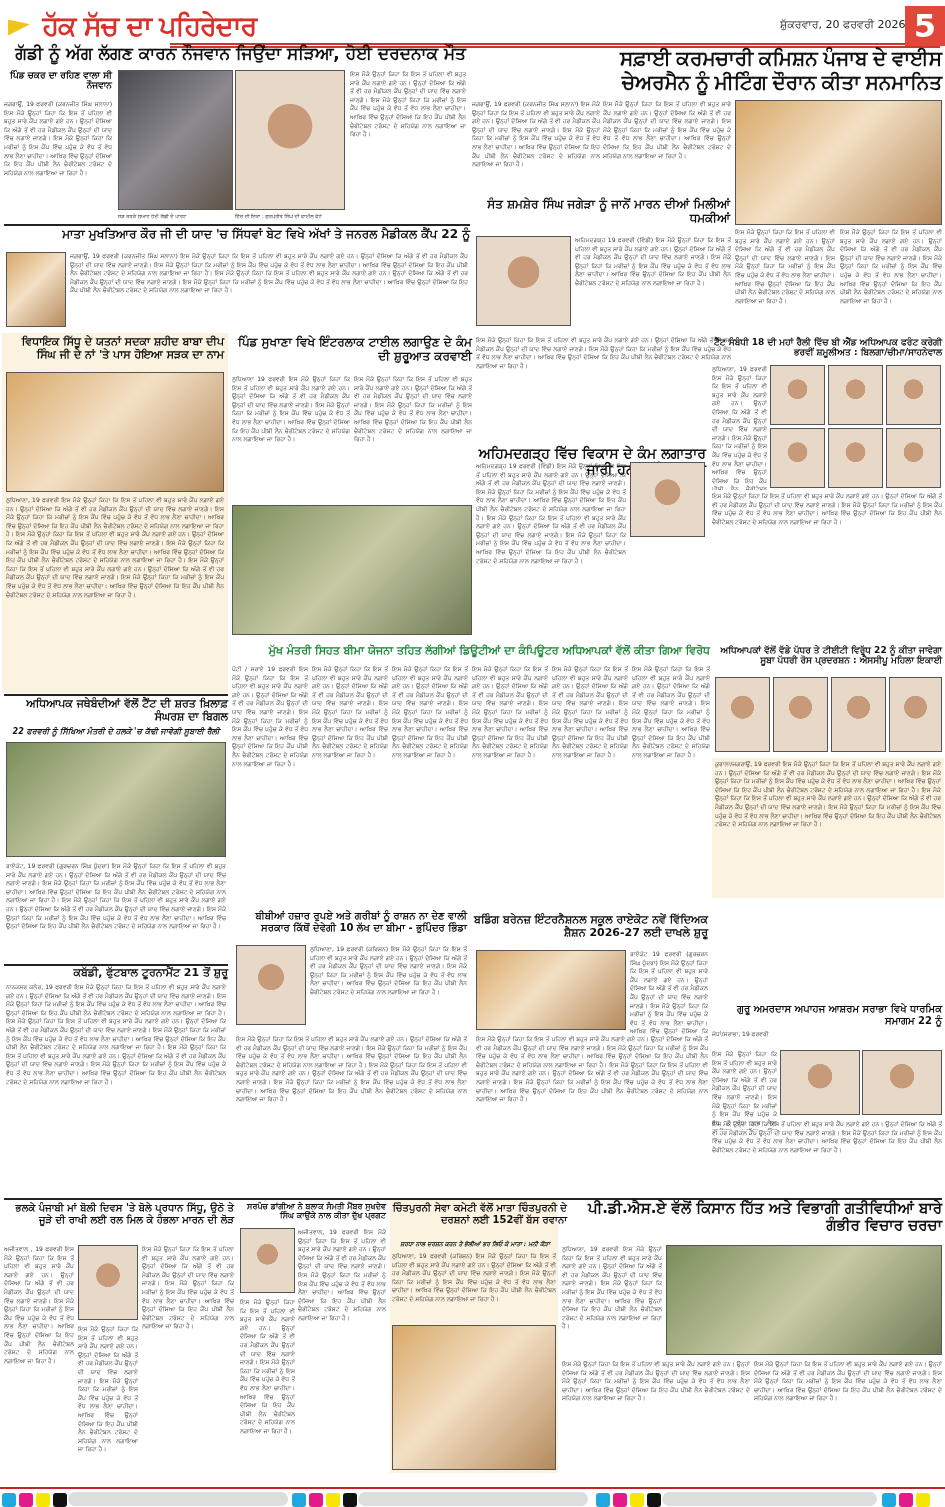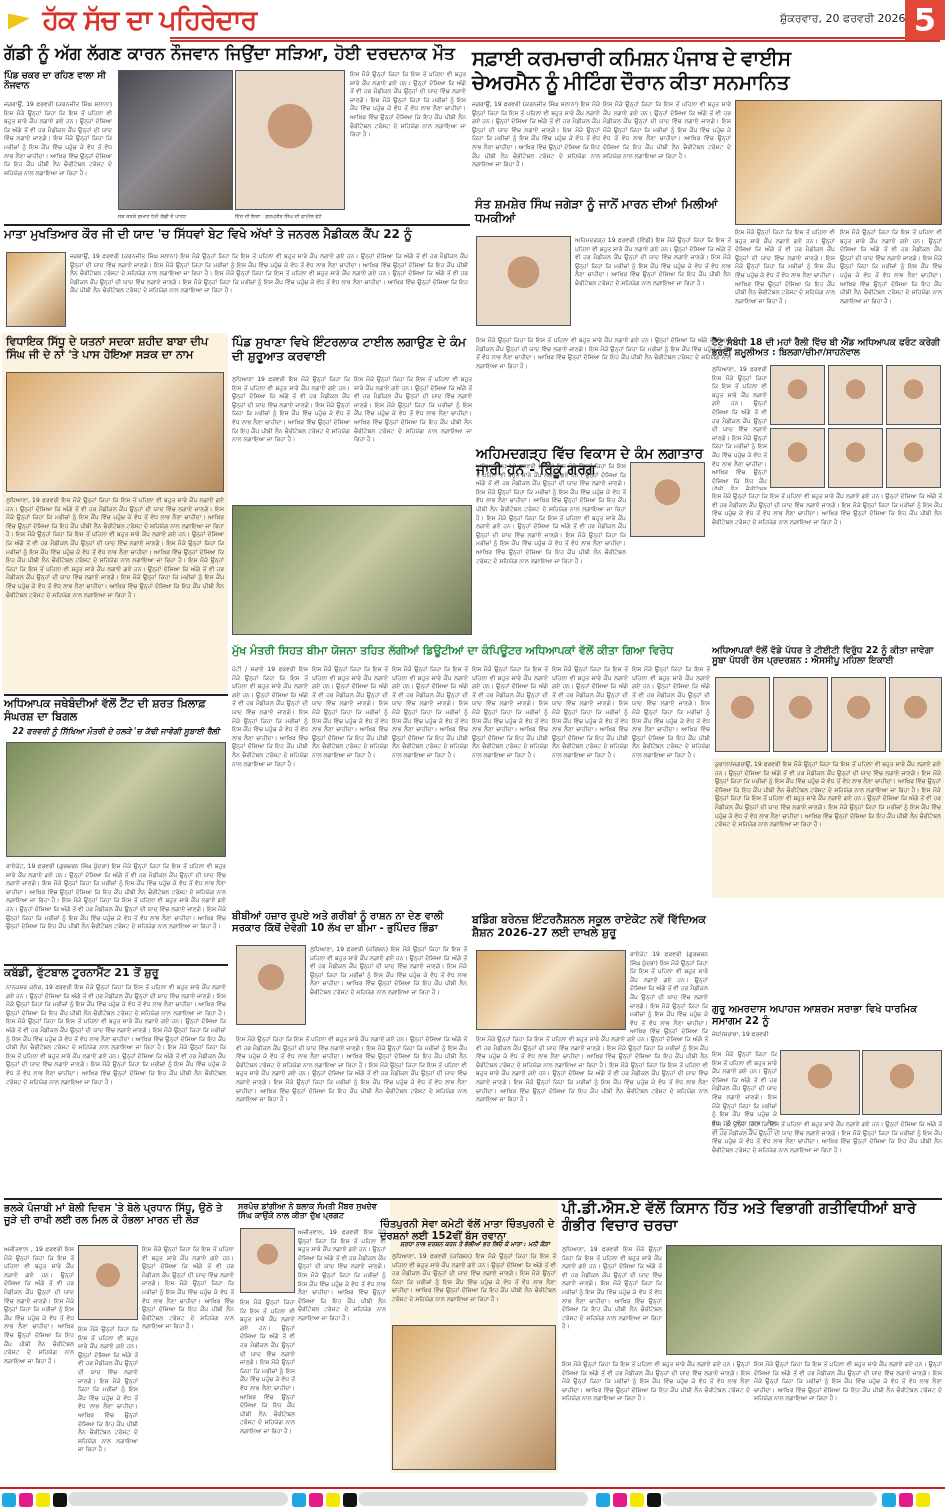--- a/index.html
+++ b/index.html
@@ -1,25 +1,25 @@
 <!DOCTYPE html>
 <html><head>
 <meta charset="utf-8">
 <style>
 *{box-sizing:border-box;margin:0;padding:0}
 body{width:945px;height:1507px;background:#fff;font-family:"DejaVu Sans",sans-serif;position:relative;overflow:hidden;color:#111}
 .abs{position:absolute}
-.masthead{left:0;top:0;width:945px;height:42px}
+.masthead{left:0;top:6px;width:945px;height:42px}
 .logo{left:4px;top:4px;font-family:"DejaVu Sans",sans-serif;font-weight:bold;font-size:27px;color:#d9322a;letter-spacing:-1px;white-space:nowrap}
 .logo .flag{display:inline-block;width:22px;height:16px;background:#f0c419;margin:0 4px;vertical-align:middle;clip-path:polygon(0 0,100% 30%,0 100%)}
 .rule{left:170px;top:37px;width:770px;height:5px;border-top:2px solid #c83a2e;border-bottom:2px solid #c83a2e}
 .date{left:780px;top:12px;font-size:11px;color:#222}
 .pageno{left:905px;top:0;width:40px;height:40px;background:#e2483a;color:#fff;font-weight:bold;font-size:32px;text-align:center;line-height:40px}
-.hl{font-weight:bold;color:#111;line-height:1.15;text-align:left}
-.hl-black{font-family:Liberation Serif, serif;font-weight:900}
+.hl{font-weight:bold;color:#111;line-height:1.15;text-align:right}
+.hl-black{font-family:Liberation Sans, sans-serif;font-weight:900}
 .body-text{font-size:6px;line-height:8.6px;color:#333;text-align:justify;overflow:hidden}
 .photo{background:linear-gradient(135deg,#8a7f73,#c9b9a0 40%,#6b6d5d 70%,#a99c86);border:1px solid #555}
 .photo.dark{background:linear-gradient(135deg,#4a4a52,#8d8a90 50%,#5d5246)}
 .photo.warm{background:linear-gradient(135deg,#d9a86a,#f3e0c4 45%,#b58a5d)}
 .photo.green{background:linear-gradient(135deg,#7a8e5a,#c7c9a4 50%,#6e7b55)}
 .photo.portrait{background:radial-gradient(circle at 50% 40%,#c79a79 0 22%,#e7d8c8 23% 100%)}
 .hrule{height:2px;background:#222}
 .box-beige{background:#fbf2e0}
 .reg{width:14px;height:14px;border-radius:3px;display:inline-block;margin-right:3px}
 .bar{height:14px;border-radius:7px;background:#ddd;display:inline-block}
@@ -142,21 +142,21 @@
 <div class="abs photo portrait" style="left:78px;top:1245px;width:60px;height:75px;"></div>
 <div class="abs body-text" style="left:142px;top:1245px;width:92px;height:230px;">ਇਸ ਮੌਕੇ ਉਨ੍ਹਾਂ ਕਿਹਾ ਕਿ ਇਸ ਤੋਂ ਪਹਿਲਾ ਵੀ ਬਹੁਤ ਸਾਰੇ ਕੈਂਪ ਲਗਾਏ ਗਏ ਹਨ। ਉਨ੍ਹਾਂ ਦੱਸਿਆ ਕਿ ਅੱਗੇ ਤੋਂ ਵੀ ਹਰ ਮੈਡੀਕਲ ਕੈਂਪ ਉਨ੍ਹਾਂ ਦੀ ਯਾਦ ਵਿੱਚ ਲਗਾਏ ਜਾਣਗੇ। ਇਸ ਮੌਕੇ ਉਨ੍ਹਾਂ ਕਿਹਾ ਕਿ ਮਰੀਜ਼ਾਂ ਨੂੰ ਇਸ ਕੈਂਪ ਵਿੱਚ ਪਹੁੰਚ ਕੇ ਵੱਧ ਤੋਂ ਵੱਧ ਲਾਭ ਲੈਣਾ ਚਾਹੀਦਾ। ਆਖਿਰ ਵਿੱਚ ਉਨ੍ਹਾਂ ਦੱਸਿਆ ਕਿ ਇਹ ਕੈਂਪ ਪੀਬੀ ਲੈਨ ਚੈਰੀਟੇਬਲ ਟਰੱਸਟ ਦੇ ਸਹਿਯੋਗ ਨਾਲ ਲਗਾਇਆ ਜਾ ਰਿਹਾ ਹੈ।</div>
 <div class="abs body-text" style="left:78px;top:1325px;width:60px;height:150px;">ਇਸ ਮੌਕੇ ਉਨ੍ਹਾਂ ਕਿਹਾ ਕਿ ਇਸ ਤੋਂ ਪਹਿਲਾ ਵੀ ਬਹੁਤ ਸਾਰੇ ਕੈਂਪ ਲਗਾਏ ਗਏ ਹਨ। ਉਨ੍ਹਾਂ ਦੱਸਿਆ ਕਿ ਅੱਗੇ ਤੋਂ ਵੀ ਹਰ ਮੈਡੀਕਲ ਕੈਂਪ ਉਨ੍ਹਾਂ ਦੀ ਯਾਦ ਵਿੱਚ ਲਗਾਏ ਜਾਣਗੇ। ਇਸ ਮੌਕੇ ਉਨ੍ਹਾਂ ਕਿਹਾ ਕਿ ਮਰੀਜ਼ਾਂ ਨੂੰ ਇਸ ਕੈਂਪ ਵਿੱਚ ਪਹੁੰਚ ਕੇ ਵੱਧ ਤੋਂ ਵੱਧ ਲਾਭ ਲੈਣਾ ਚਾਹੀਦਾ। ਆਖਿਰ ਵਿੱਚ ਉਨ੍ਹਾਂ ਦੱਸਿਆ ਕਿ ਇਹ ਕੈਂਪ ਪੀਬੀ ਲੈਨ ਚੈਰੀਟੇਬਲ ਟਰੱਸਟ ਦੇ ਸਹਿਯੋਗ ਨਾਲ ਲਗਾਇਆ ਜਾ ਰਿਹਾ ਹੈ।</div>
 
 <div class="abs hl" style="left:238px;top:1202px;width:148px;font-size:8px;">ਸਰਪੰਚ ਡਾਂਗੀਆ ਨੇ ਬਲਾਕ ਸੰਮਤੀ ਮੈਂਬਰ ਸੁਖਦੇਵ ਸਿੰਘ ਕਾਉਂਕੇ ਨਾਲ ਕੀਤਾ ਦੁੱਖ ਪ੍ਰਗਟ</div>
 <div class="abs photo portrait" style="left:240px;top:1228px;width:55px;height:65px;"></div>
 <div class="abs body-text" style="left:298px;top:1228px;width:88px;height:245px;"><span>ਅਜੀਤਵਾਲ, 19 ਫਰਵਰੀ</span> <span>ਇਸ ਮੌਕੇ ਉਨ੍ਹਾਂ ਕਿਹਾ ਕਿ ਇਸ ਤੋਂ ਪਹਿਲਾ ਵੀ ਬਹੁਤ ਸਾਰੇ ਕੈਂਪ ਲਗਾਏ ਗਏ ਹਨ। ਉਨ੍ਹਾਂ ਦੱਸਿਆ ਕਿ ਅੱਗੇ ਤੋਂ ਵੀ ਹਰ ਮੈਡੀਕਲ ਕੈਂਪ ਉਨ੍ਹਾਂ ਦੀ ਯਾਦ ਵਿੱਚ ਲਗਾਏ ਜਾਣਗੇ। ਇਸ ਮੌਕੇ ਉਨ੍ਹਾਂ ਕਿਹਾ ਕਿ ਮਰੀਜ਼ਾਂ ਨੂੰ ਇਸ ਕੈਂਪ ਵਿੱਚ ਪਹੁੰਚ ਕੇ ਵੱਧ ਤੋਂ ਵੱਧ ਲਾਭ ਲੈਣਾ ਚਾਹੀਦਾ। ਆਖਿਰ ਵਿੱਚ ਉਨ੍ਹਾਂ ਦੱਸਿਆ ਕਿ ਇਹ ਕੈਂਪ ਪੀਬੀ ਲੈਨ ਚੈਰੀਟੇਬਲ ਟਰੱਸਟ ਦੇ ਸਹਿਯੋਗ ਨਾਲ ਲਗਾਇਆ ਜਾ ਰਿਹਾ ਹੈ।</span></div>
 <div class="abs body-text" style="left:240px;top:1298px;width:55px;height:175px;">ਇਸ ਮੌਕੇ ਉਨ੍ਹਾਂ ਕਿਹਾ ਕਿ ਇਸ ਤੋਂ ਪਹਿਲਾ ਵੀ ਬਹੁਤ ਸਾਰੇ ਕੈਂਪ ਲਗਾਏ ਗਏ ਹਨ। ਉਨ੍ਹਾਂ ਦੱਸਿਆ ਕਿ ਅੱਗੇ ਤੋਂ ਵੀ ਹਰ ਮੈਡੀਕਲ ਕੈਂਪ ਉਨ੍ਹਾਂ ਦੀ ਯਾਦ ਵਿੱਚ ਲਗਾਏ ਜਾਣਗੇ। ਇਸ ਮੌਕੇ ਉਨ੍ਹਾਂ ਕਿਹਾ ਕਿ ਮਰੀਜ਼ਾਂ ਨੂੰ ਇਸ ਕੈਂਪ ਵਿੱਚ ਪਹੁੰਚ ਕੇ ਵੱਧ ਤੋਂ ਵੱਧ ਲਾਭ ਲੈਣਾ ਚਾਹੀਦਾ। ਆਖਿਰ ਵਿੱਚ ਉਨ੍ਹਾਂ ਦੱਸਿਆ ਕਿ ਇਹ ਕੈਂਪ ਪੀਬੀ ਲੈਨ ਚੈਰੀਟੇਬਲ ਟਰੱਸਟ ਦੇ ਸਹਿਯੋਗ ਨਾਲ ਲਗਾਇਆ ਜਾ ਰਿਹਾ ਹੈ।</div>
 
 <div class="abs box-beige" style="left:390px;top:1200px;width:168px;height:273px;"></div>
-<div class="abs hl" style="left:380px;top:1202px;width:175px;font-size:10px;margin-top:16px;">ਚਿੰਤਪੁਰਨੀ ਸੇਵਾ ਕਮੇਟੀ ਵੱਲੋਂ ਮਾਤਾ ਚਿੰਤਪੁਰਨੀ ਦੇ ਦਰਸ਼ਨਾਂ ਲਈ 152ਵੀਂ ਬੱਸ ਰਵਾਨਾ</div>
+<div class="abs hl" style="left:392px;top:1202px;width:175px;font-size:10px;">ਚਿੰਤਪੁਰਨੀ ਸੇਵਾ ਕਮੇਟੀ ਵੱਲੋਂ ਮਾਤਾ ਚਿੰਤਪੁਰਨੀ ਦੇ ਦਰਸ਼ਨਾਂ ਲਈ 152ਵੀਂ ਬੱਸ ਰਵਾਨਾ</div>
 <div class="abs sub-hl" style="left:392px;top:1240px;width:166px;font-size:6px;">ਸ਼ਰਧਾ ਨਾਲ ਦਰਸ਼ਨ ਕਰਨ ਤੇ ਭੋਲੀਆਂ ਭਰ ਲਿਓ ਕੇ ਮਾਤਾ : ਮਨੀ ਕੌੜਾ</div>
 <div class="abs body-text" style="left:392px;top:1252px;width:164px;height:70px;"><span>ਲੁਧਿਆਣਾ, 19 ਫਰਵਰੀ (ਕਰਿਸ਼ਨ)</span> <span>ਇਸ ਮੌਕੇ ਉਨ੍ਹਾਂ ਕਿਹਾ ਕਿ ਇਸ ਤੋਂ ਪਹਿਲਾ ਵੀ ਬਹੁਤ ਸਾਰੇ ਕੈਂਪ ਲਗਾਏ ਗਏ ਹਨ। ਉਨ੍ਹਾਂ ਦੱਸਿਆ ਕਿ ਅੱਗੇ ਤੋਂ ਵੀ ਹਰ ਮੈਡੀਕਲ ਕੈਂਪ ਉਨ੍ਹਾਂ ਦੀ ਯਾਦ ਵਿੱਚ ਲਗਾਏ ਜਾਣਗੇ। ਇਸ ਮੌਕੇ ਉਨ੍ਹਾਂ ਕਿਹਾ ਕਿ ਮਰੀਜ਼ਾਂ ਨੂੰ ਇਸ ਕੈਂਪ ਵਿੱਚ ਪਹੁੰਚ ਕੇ ਵੱਧ ਤੋਂ ਵੱਧ ਲਾਭ ਲੈਣਾ ਚਾਹੀਦਾ। ਆਖਿਰ ਵਿੱਚ ਉਨ੍ਹਾਂ ਦੱਸਿਆ ਕਿ ਇਹ ਕੈਂਪ ਪੀਬੀ ਲੈਨ ਚੈਰੀਟੇਬਲ ਟਰੱਸਟ ਦੇ ਸਹਿਯੋਗ ਨਾਲ ਲਗਾਇਆ ਜਾ ਰਿਹਾ ਹੈ।</span></div>
 <div class="abs photo warm" style="left:392px;top:1325px;width:164px;height:145px;"></div>
 
 <div class="abs hl" style="left:562px;top:1200px;width:380px;font-size:15px;">ਪੀ.ਡੀ.ਐਸ.ਏ ਵੱਲੋਂ ਕਿਸਾਨ ਹਿੱਤ ਅਤੇ ਵਿਭਾਗੀ ਗਤੀਵਿਧੀਆਂ ਬਾਰੇ ਗੰਭੀਰ ਵਿਚਾਰ ਚਰਚਾ</div>
 <div class="abs body-text" style="left:562px;top:1245px;width:100px;height:110px;"><span>ਲੁਧਿਆਣਾ, 19 ਫਰਵਰੀ</span> <span>ਇਸ ਮੌਕੇ ਉਨ੍ਹਾਂ ਕਿਹਾ ਕਿ ਇਸ ਤੋਂ ਪਹਿਲਾ ਵੀ ਬਹੁਤ ਸਾਰੇ ਕੈਂਪ ਲਗਾਏ ਗਏ ਹਨ। ਉਨ੍ਹਾਂ ਦੱਸਿਆ ਕਿ ਅੱਗੇ ਤੋਂ ਵੀ ਹਰ ਮੈਡੀਕਲ ਕੈਂਪ ਉਨ੍ਹਾਂ ਦੀ ਯਾਦ ਵਿੱਚ ਲਗਾਏ ਜਾਣਗੇ। ਇਸ ਮੌਕੇ ਉਨ੍ਹਾਂ ਕਿਹਾ ਕਿ ਮਰੀਜ਼ਾਂ ਨੂੰ ਇਸ ਕੈਂਪ ਵਿੱਚ ਪਹੁੰਚ ਕੇ ਵੱਧ ਤੋਂ ਵੱਧ ਲਾਭ ਲੈਣਾ ਚਾਹੀਦਾ। ਆਖਿਰ ਵਿੱਚ ਉਨ੍ਹਾਂ ਦੱਸਿਆ ਕਿ ਇਹ ਕੈਂਪ ਪੀਬੀ ਲੈਨ ਚੈਰੀਟੇਬਲ ਟਰੱਸਟ ਦੇ ਸਹਿਯੋਗ ਨਾਲ ਲਗਾਇਆ ਜਾ ਰਿਹਾ ਹੈ।</span></div>
 <div class="abs photo green" style="left:666px;top:1245px;width:276px;height:110px;"></div>
 <div class="abs body-text" style="left:562px;top:1360px;width:188px;height:113px;">ਇਸ ਮੌਕੇ ਉਨ੍ਹਾਂ ਕਿਹਾ ਕਿ ਇਸ ਤੋਂ ਪਹਿਲਾ ਵੀ ਬਹੁਤ ਸਾਰੇ ਕੈਂਪ ਲਗਾਏ ਗਏ ਹਨ। ਉਨ੍ਹਾਂ ਦੱਸਿਆ ਕਿ ਅੱਗੇ ਤੋਂ ਵੀ ਹਰ ਮੈਡੀਕਲ ਕੈਂਪ ਉਨ੍ਹਾਂ ਦੀ ਯਾਦ ਵਿੱਚ ਲਗਾਏ ਜਾਣਗੇ। ਇਸ ਮੌਕੇ ਉਨ੍ਹਾਂ ਕਿਹਾ ਕਿ ਮਰੀਜ਼ਾਂ ਨੂੰ ਇਸ ਕੈਂਪ ਵਿੱਚ ਪਹੁੰਚ ਕੇ ਵੱਧ ਤੋਂ ਵੱਧ ਲਾਭ ਲੈਣਾ ਚਾਹੀਦਾ। ਆਖਿਰ ਵਿੱਚ ਉਨ੍ਹਾਂ ਦੱਸਿਆ ਕਿ ਇਹ ਕੈਂਪ ਪੀਬੀ ਲੈਨ ਚੈਰੀਟੇਬਲ ਟਰੱਸਟ ਦੇ ਸਹਿਯੋਗ ਨਾਲ ਲਗਾਇਆ ਜਾ ਰਿਹਾ ਹੈ।</div>
 <div class="abs body-text" style="left:754px;top:1360px;width:188px;height:113px;">ਇਸ ਮੌਕੇ ਉਨ੍ਹਾਂ ਕਿਹਾ ਕਿ ਇਸ ਤੋਂ ਪਹਿਲਾ ਵੀ ਬਹੁਤ ਸਾਰੇ ਕੈਂਪ ਲਗਾਏ ਗਏ ਹਨ। ਉਨ੍ਹਾਂ ਦੱਸਿਆ ਕਿ ਅੱਗੇ ਤੋਂ ਵੀ ਹਰ ਮੈਡੀਕਲ ਕੈਂਪ ਉਨ੍ਹਾਂ ਦੀ ਯਾਦ ਵਿੱਚ ਲਗਾਏ ਜਾਣਗੇ। ਇਸ ਮੌਕੇ ਉਨ੍ਹਾਂ ਕਿਹਾ ਕਿ ਮਰੀਜ਼ਾਂ ਨੂੰ ਇਸ ਕੈਂਪ ਵਿੱਚ ਪਹੁੰਚ ਕੇ ਵੱਧ ਤੋਂ ਵੱਧ ਲਾਭ ਲੈਣਾ ਚਾਹੀਦਾ। ਆਖਿਰ ਵਿੱਚ ਉਨ੍ਹਾਂ ਦੱਸਿਆ ਕਿ ਇਹ ਕੈਂਪ ਪੀਬੀ ਲੈਨ ਚੈਰੀਟੇਬਲ ਟਰੱਸਟ ਦੇ ਸਹਿਯੋਗ ਨਾਲ ਲਗਾਇਆ ਜਾ ਰਿਹਾ ਹੈ।</div>
 

